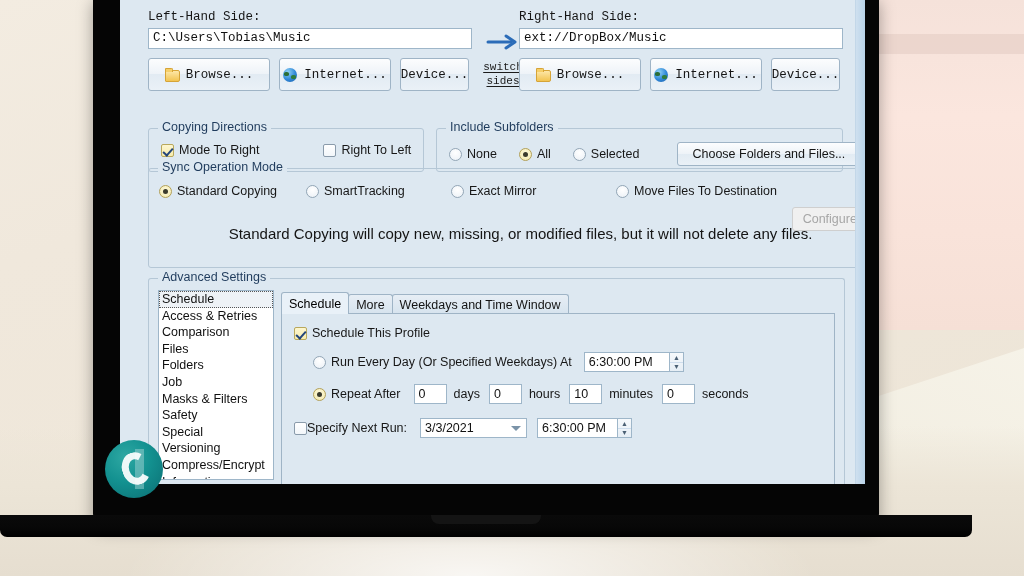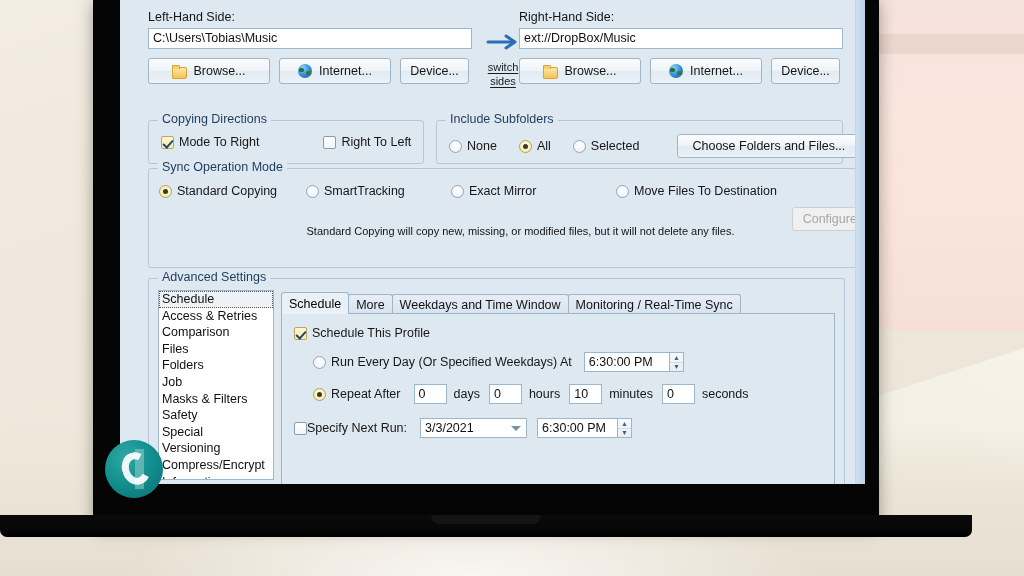--- a/index.html
+++ b/index.html
@@ -94,21 +94,21 @@
   .textbox {
     background: #fff; border: 1px solid #9eb6c9;
     height: 21px; line-height: 19px;
     padding: 0 4px; font-size: 12.5px; color: #111;
     display: flex; align-items: center;
   }
 
   .btn {
     background: linear-gradient(180deg,#fcfdfe 0%,#eef3f8 48%,#e2ebf3 50%,#eaf1f7 100%);
     border: 1px solid #9fb4c6; border-radius: 3px;
-    height: 26px; font-size: 12.5px; color: #151515;
+    height: 33px; font-size: 12.5px; color: #151515;
     display: flex; align-items: center; justify-content: center; gap: 7px;
     cursor: default; white-space: nowrap;
   }
   .btn.disabled { color: #a6a6a6; background: #f0f0f0; border-color: #cfcfcf; }
 
   .cb, .rb { display: flex; align-items: center; gap: 5px; white-space: nowrap; }
   .box {
     width: 13px; height: 13px; border: 1px solid #8a9bab; border-radius: 2px;
     background: linear-gradient(180deg,#ffffff,#f2f6fa);
     position: relative; flex: 0 0 auto;
@@ -136,21 +136,21 @@
     background: linear-gradient(180deg,#f6f9fc,#e6eef5);
     display: flex; flex-direction: column;
   }
   .spin i {
     flex: 1; display: flex; align-items: center; justify-content: center;
     font-style: normal; font-size: 7px; color: #4b6074; line-height: 1;
   }
   .spin i + i { border-top: 1px solid #cedded; }
 
   
-  #paths { top: 14px; height: 88px; }
+  #paths { top: 14px; height: 88px; font-family: Liberation Mono, monospace; }
   #paths .side { position: absolute; top: 0; width: 324px; }
   #paths .side.left { left: 0; }
   #paths .side.right { right: 2px; }
   #paths .side .cap { font-size: 12.5px; color: #151515; margin-bottom: 4px; }
   #paths .side .path { width: 100%; }
   #paths .side .btnrow { display: flex; gap: 9px; margin-top: 9px; }
   #paths .arrow {
     position: absolute; left: 338px; top: 22px; width: 34px; height: 20px;
   }
   #paths .switch {
@@ -177,37 +177,37 @@
   .ico-globe:before {
     content:""; position:absolute; left:1px; top:4px; width:5px; height:4px;
     background:#2b6e38; border-radius:40%;
   }
   .ico-globe:after {
     content:""; position:absolute; right:1px; top:7px; width:5px; height:4px;
     background:#2f7c3d; border-radius:40%;
   }
 
   
-  #rowmid { top: 124px; height: 44px; text-decoration: underline; }
+  #rowmid { top: 132px; height: 44px; text-decoration: underline; }
   #rowmid .group { position: absolute; top: 0; height: 44px; }
   #copydir { left: 0; width: 276px; }
   #copydir .row { display: flex; gap: 64px; padding: 14px 0 0 12px; }
   #subf { left: 288px; right: 2px; }
   #subf .row { display: flex; align-items: center; gap: 22px; padding: 13px 0 0 12px; }
   #subf .choose { margin-left: 16px; height: 24px; padding: 0 14px; }
 
   
   #sync { top: 172px; height: 100px; }
   #sync .modes { display: flex; padding: 15px 0 0 10px; }
   #sync .modes .rb:nth-child(1) { width: 147px; }
   #sync .modes .rb:nth-child(2) { width: 145px; }
   #sync .modes .rb:nth-child(3) { width: 165px; }
   #sync .note {
     position: absolute; left: 0; right: 0; top: 56px;
-    text-align: center; font-size: 11px; color: #141414;
+    text-align: center; font-size: 15px; color: #141414;
   }
   #sync .cfg { position: absolute; right: 14px; top: 38px; width: 86px; height: 24px; }
 
   
   #adv { top: 282px; bottom: 0; }
   #adv > .group { position: absolute; inset: 0; border-bottom: none; border-radius: 3px 3px 0 0; }
   #advlist {
     position: absolute; left: 10px; top: 12px; width: 116px; bottom: 4px;
     background: #fff; border: 1px solid #9eb6c9;
     font-size: 12.5px; color: #101010; overflow: hidden;
@@ -427,21 +427,20 @@
           <div class="it">Versioning</div>
           <div class="it">Compress/Encrypt</div>
           <div class="it">Information</div>
         </div>
 
         <div id="tabzone">
           <div id="tabs">
             <div class="tab active">Schedule</div>
             <div class="tab">More</div>
             <div class="tab">Weekdays and Time Window</div>
-            <div class="tab">Monitoring / Real-Time Sync</div>
           </div>
 
           <div id="tabpanel">
 
             <div class="r l1">
               <span class="box on"></span>
               <span class="label" style="margin-left:5px">Schedule This Profile</span>
             </div>
 
             <div class="r l2">

